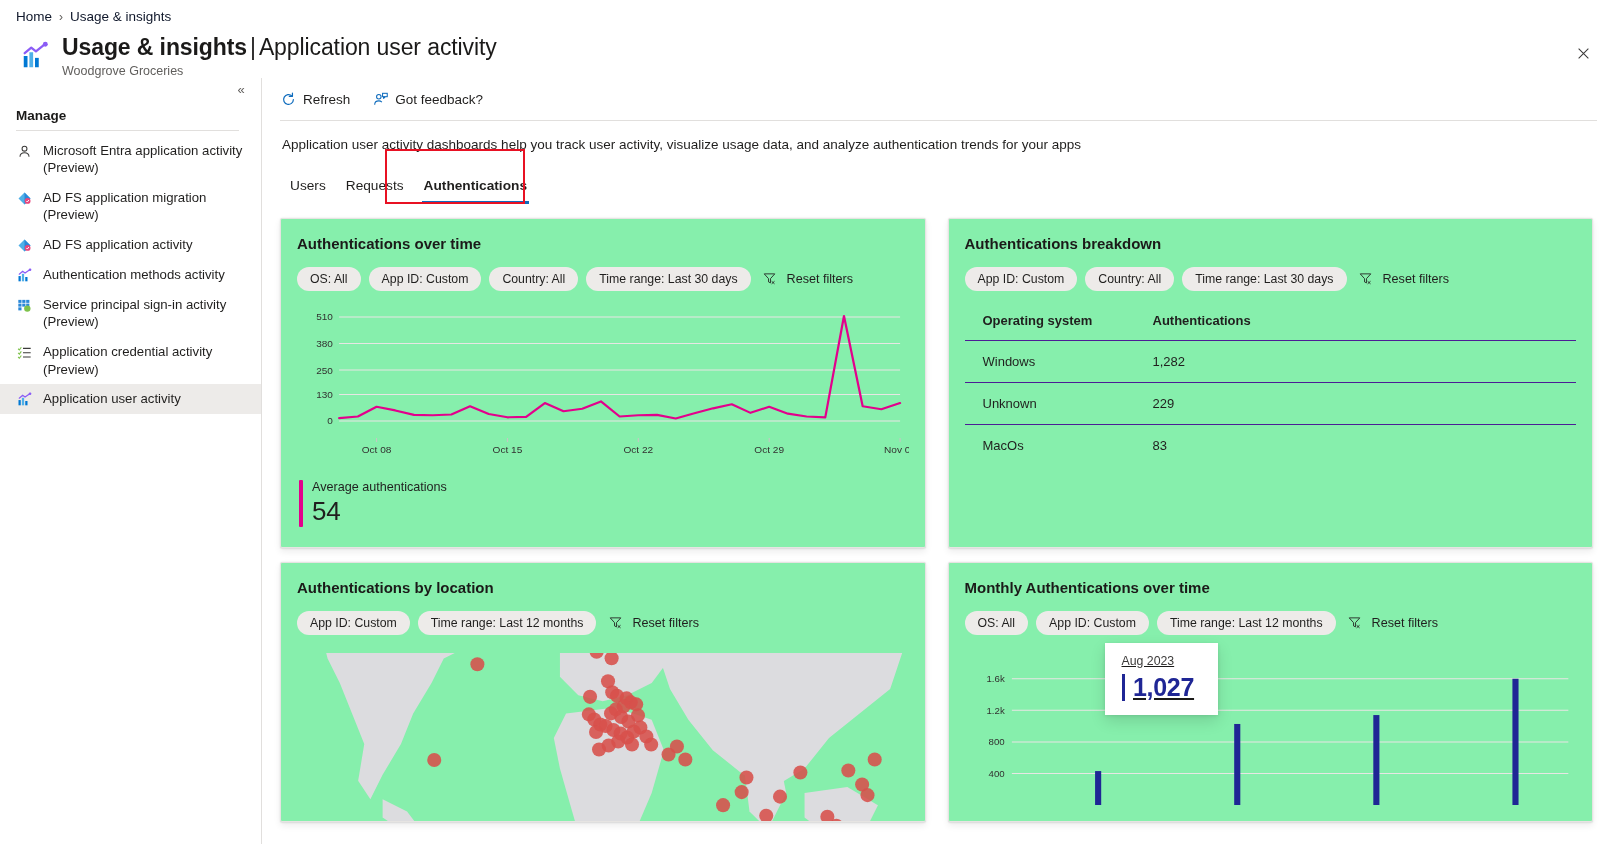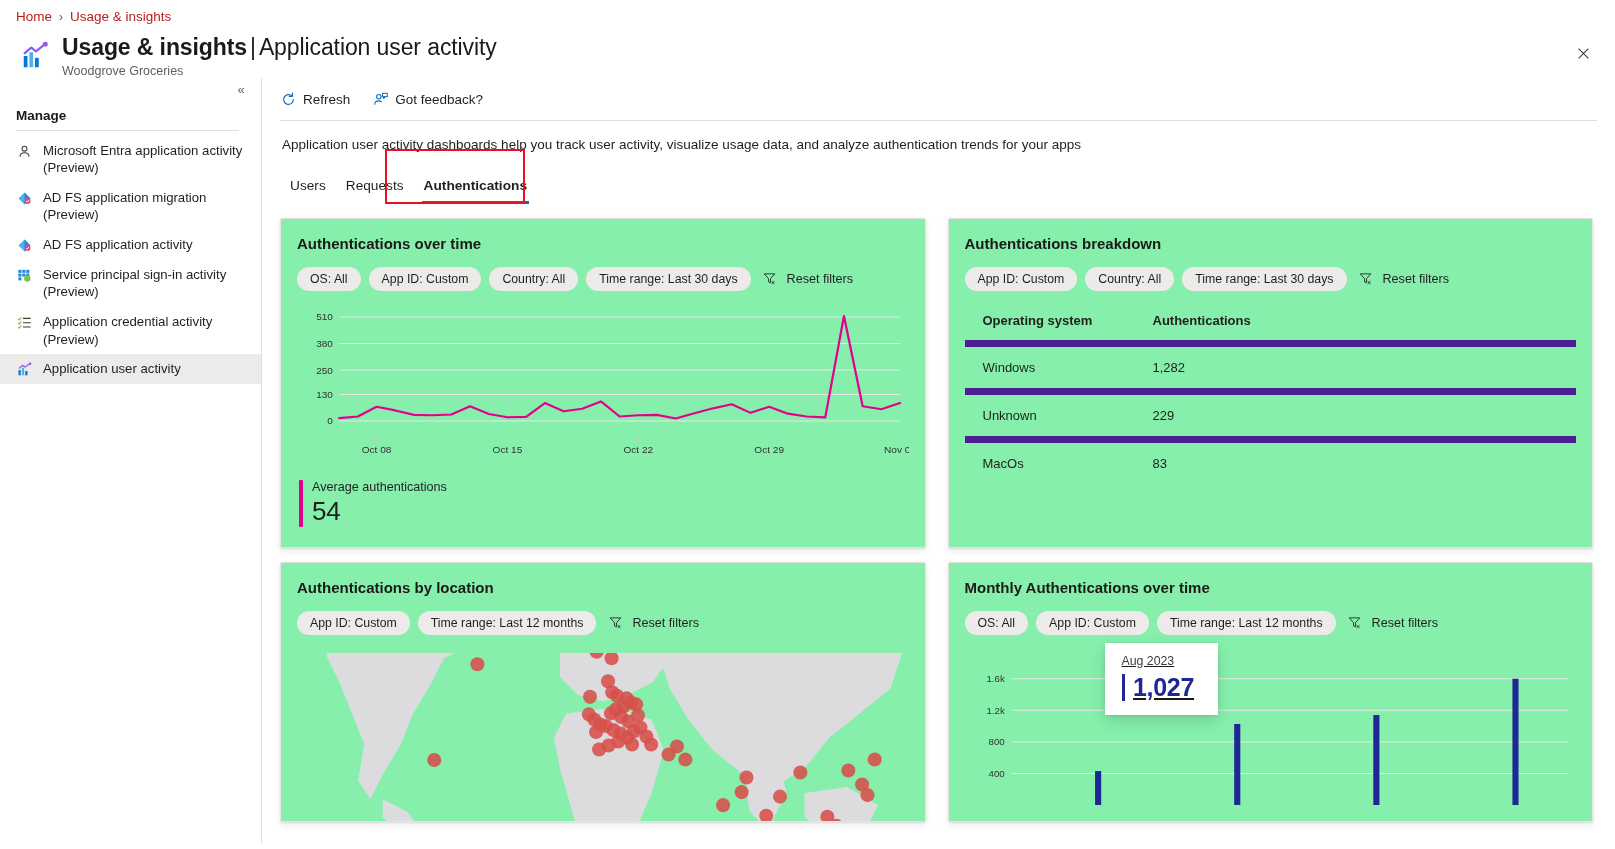--- a/index.html
+++ b/index.html
@@ -11,21 +11,21 @@
     color: #1b1a19;
     overflow: hidden;
   }
 
   
   .breadcrumb {
     display: flex; align-items: center;
     padding: 9px 0 0 16px;
     font-size: 13.5px;
   }
-  .crumb-link { color: #b91c1c; cursor: pointer; }
+  .crumb-link { color: #0f172a; cursor: pointer; }
   .crumb-sep { color: #605e5c; margin: 0 7px; font-size: 12px; }
 
   
   .page-header {
     display: flex; align-items: flex-start;
     padding: 9px 0 0 20px;
     position: relative;
   }
   .hdr-icon { width: 30px; height: 30px; margin: 8px 12px 0 0; flex: 0 0 auto; }
   .hdr-text { padding-top: 2px; }
@@ -150,21 +150,21 @@
 
   
   table.bd { width: 100%; border-collapse: collapse; margin-top: 22px; }
   table.bd th {
     text-align: left; font-size: 13px; font-weight: 700;
     padding: 0 0 12px 0; color: #201f1e;
   }
   table.bd th:first-child, table.bd td:first-child { width: 188px; padding-left: 18px; }
   table.bd td {
     font-size: 13px; padding: 13px 0;
-    border-top: 7px solid #4c1d95; color: #201f1e;
+    border-top: 1px solid #4c1d95; color: #201f1e;
   }
 
   
   .map-wrap { margin-top: 18px; width: 100%; height: 170px; overflow: hidden; }
 
   
   .barchart-wrap { margin-top: 20px; position: relative; }
   .tooltip {
     position: absolute;
     left: 140px; top: -12px;
@@ -246,20 +246,32 @@
         <svg viewBox="0 0 16 16" width="15" height="15">
             <path d="M8 1.6 L14.4 8 L8 14.4 L1.6 8 Z" fill="#50b0e8"></path>
             <path d="M8 1.6 L14.4 8 L8 14.4 Z" fill="#2b88d8"></path>
             <circle cx="11.3" cy="10.6" r="3.1" fill="#e8467c"></circle>
             <path d="M10 10.6 L11 11.7 L12.7 9.6" stroke="#fff" stroke-width="1" fill="none"></path>
           </svg>
       </span>
       <span class="nav-label">AD FS application activity</span>
     </div>
 
+    <div class="nav-item">
+      <span class="nav-ico">
+        <svg viewBox="0 0 16 16" width="15" height="15">
+            <rect x="1.6" y="8.6" width="2.4" height="5.6" fill="#0078d4"></rect>
+            <rect x="5.2" y="6.2" width="2.4" height="8" fill="#50b0e8"></rect>
+            <rect x="8.8" y="9.6" width="2.4" height="4.6" fill="#0078d4"></rect>
+            <path d="M2.4 6.6 L6 3.4 L8.6 5.4 L14 1.6" stroke="#8b5cf6" stroke-width="1.3" fill="none" stroke-linecap="round"></path>
+            <circle cx="13.9" cy="1.8" r="1.4" fill="#8b5cf6"></circle>
+          </svg>
+      </span>
+      <span class="nav-label">Authentication methods activity</span>
+    </div>
 
     <div class="nav-item">
       <span class="nav-ico">
         <svg viewBox="0 0 16 16" width="15" height="15">
             <rect x="1.4" y="2" width="3.4" height="3.2" fill="#2b88d8"></rect>
             <rect x="5.6" y="2" width="3.4" height="3.2" fill="#2b88d8"></rect>
             <rect x="9.8" y="2" width="3.4" height="3.2" fill="#2b88d8"></rect>
             <rect x="1.4" y="6" width="3.4" height="3.2" fill="#2b88d8"></rect>
             <rect x="5.6" y="6" width="3.4" height="3.2" fill="#2b88d8"></rect>
             <rect x="9.8" y="6" width="3.4" height="3.2" fill="#2b88d8"></rect>

